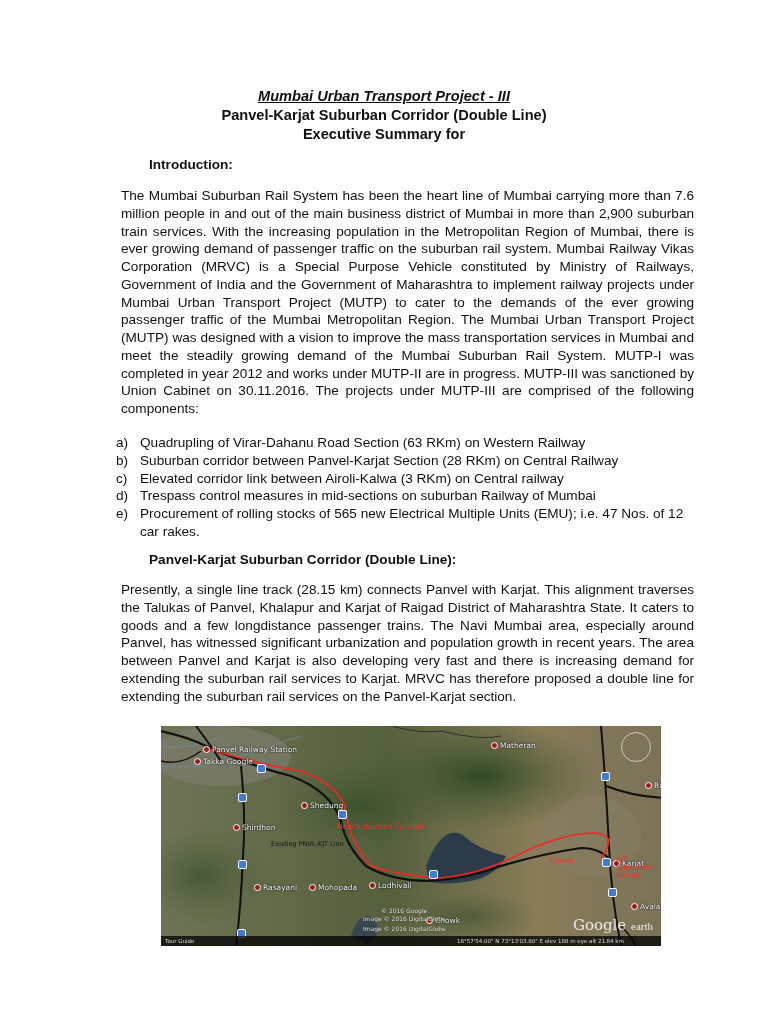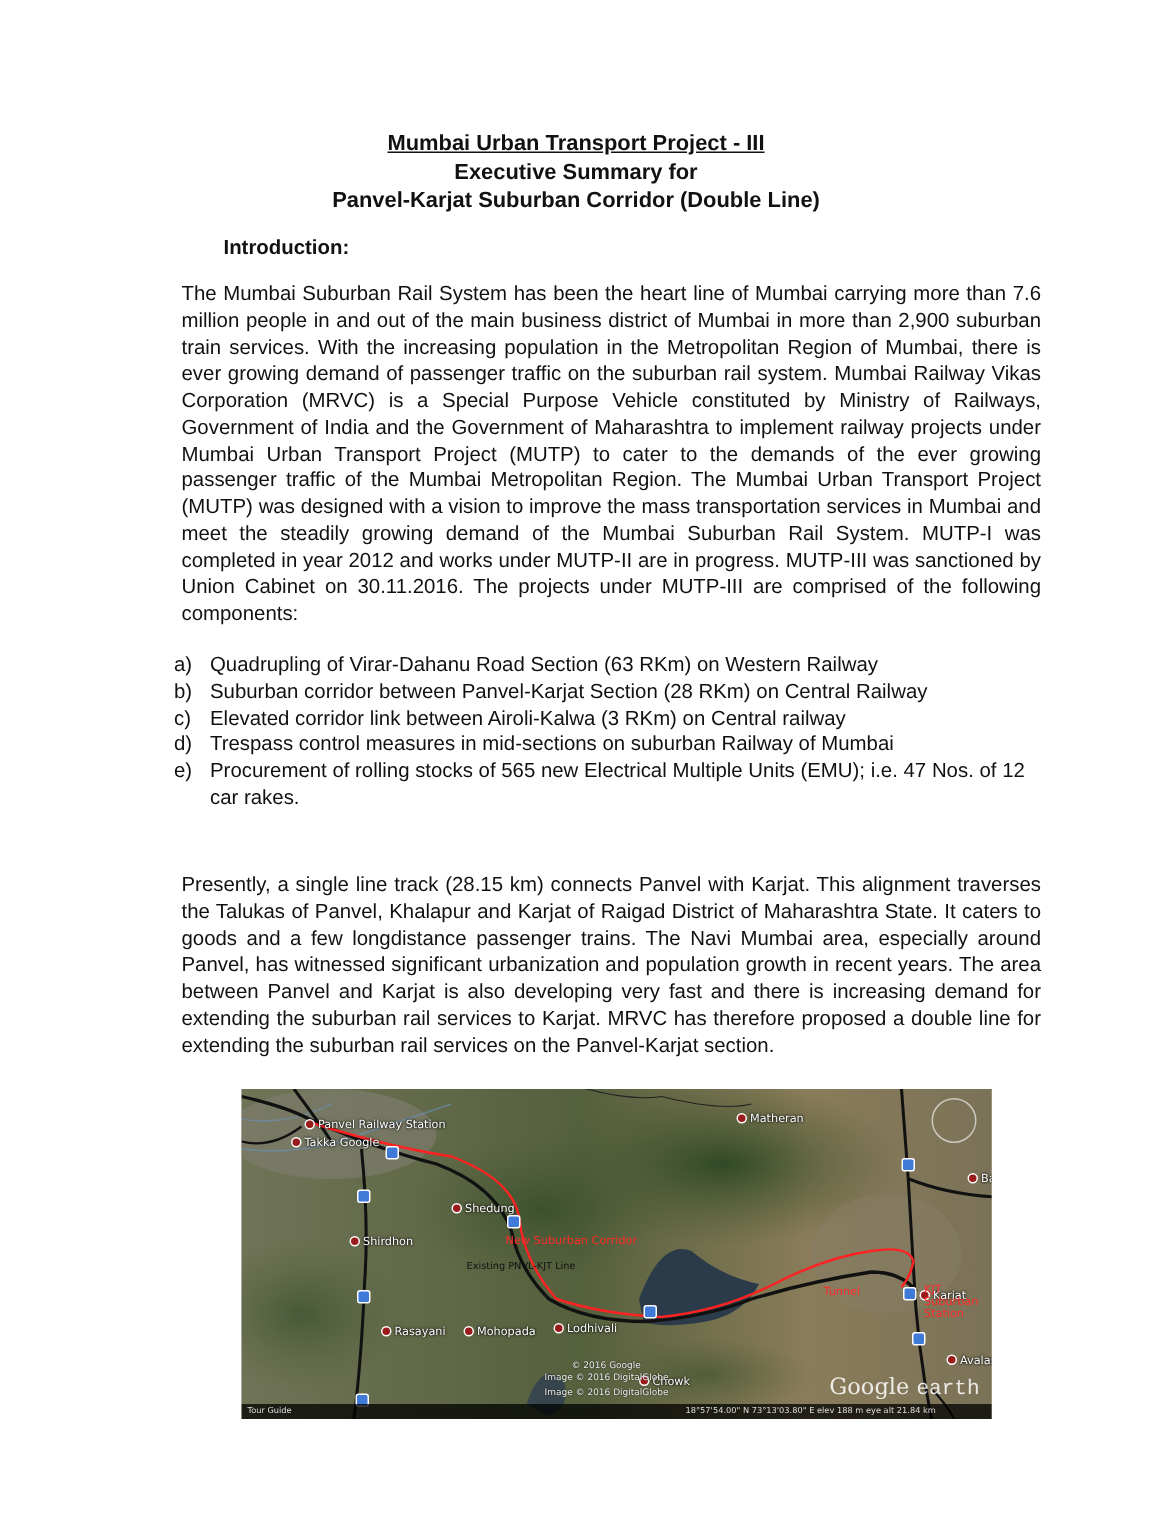--- a/index.html
+++ b/index.html
@@ -1,49 +1,49 @@
 <!DOCTYPE html>
 <html><head>
 <meta charset="utf-8">
 <style>
   html, body { margin: 0; padding: 0; background: #ffffff; }
   body { width: 768px; height: 1024px; position: relative; overflow: hidden; font-family: "Liberation Sans", sans-serif; color: #111; }
   .page { position: absolute; left: 0; top: 0; width: 768px; height: 1024px; background: #fff; }
   .title-block { position: absolute; top: 87px; left: 0; width: 768px; text-align: center; font-weight: bold; font-size: 14.6px; line-height: 19px; }
-  .title-block .t1 { text-decoration: underline; }
+  .title-block .t1 { text-decoration: underline; font-style: italic; }
   .heading { position: absolute; left: 121px; font-weight: bold; font-size: 13.6px; padding-left: 28px; }
   .para { position: absolute; left: 121px; width: 573px; font-size: 13.6px; line-height: 17.75px; text-align: justify; text-align-last: left; }
   .list { position: absolute; left: 116px; width: 578px; font-size: 13.6px; line-height: 17.75px; margin: 0; padding: 0; list-style: none; }
   .list li { display: flex; }
   .list .mk { width: 24px; flex: none; }
   .list .tx { flex: 1; }
   .map { position: absolute; left: 161px; top: 726px; width: 500px; height: 220px; overflow: hidden; background: #6d6c4e; }
   .map svg { display: block; }
   .lbl { position: absolute; font-size: 7.5px; color: #fff; text-shadow: 0 0 2px #000, 0 0 1px #000; white-space: nowrap; font-family: "DejaVu Sans", sans-serif; }
   .lbl-red { color: #ff2b2b; text-shadow: none; font-size: 7.5px; margin-top: 34px; }
-  .lbl-dark { color: #111; text-shadow: none; font-size: 6.5px; margin-left: 40px; }
+  .lbl-dark { color: #111; text-shadow: none; font-size: 6.5px; }
   .pin { display: inline-block; width: 5px; height: 5px; border-radius: 50%; background: #9a1b1b; border: 1px solid #fff; margin-right: 2px; vertical-align: middle; }
   .hwy { position: absolute; width: 7px; height: 7px; background: #3f7ad8; border: 1px solid #fff; border-radius: 2px; }
   .statusbar { position: absolute; left: 0; bottom: 0; width: 502px; height: 10px; background: rgba(0,0,0,0.75); color: #ddd; font-size: 5.5px; line-height: 10px; font-family: "DejaVu Sans", sans-serif; }
   .statusbar .tour { position: absolute; left: 4px; }
   .statusbar .coords { position: absolute; left: 296px; }
   .copyright { position: absolute; color: #eee; font-size: 6px; text-shadow: 0 0 1px #000; font-family: "DejaVu Sans", sans-serif; }
   .google-earth { position: absolute; right: 8px; bottom: 12px; color: rgba(255,255,255,0.85); font-size: 15px; font-family: "DejaVu Serif", serif; }
-  .google-earth small { font-size: 14px; font-family: Liberation Mono, monospace; }
+  .google-earth small { font-size: 11px; font-family: Liberation Serif, serif; }
   .compass { position: absolute; right: 10px; top: 6px; width: 28px; height: 28px; border: 1.5px solid rgba(255,255,255,0.6); border-radius: 50%; }
 </style>
 </head>
 <body>
 
 <div class="page">
 
   <div class="title-block">
     <div class="t1">Mumbai Urban Transport Project - III</div>
+    <div>Panvel-Karjat Suburban Corridor (Double Line)</div>
     <div>Executive Summary for</div>
-    <div>Panvel-Karjat Suburban Corridor (Double Line)</div>
   </div>
 
   <div class="heading" style="top:157px;">Introduction:</div>
 
   <div class="para" style="top:187px;">The Mumbai Suburban Rail System has been the heart line of Mumbai carrying more than 7.6 million people in and out of the main business district of Mumbai in more than 2,900 suburban train services. With the increasing population in the Metropolitan Region of Mumbai, there is ever growing demand of passenger traffic on the suburban rail system. Mumbai Railway Vikas Corporation (MRVC) is a Special Purpose Vehicle constituted by Ministry of Railways, Government of India and the Government of Maharashtra to implement railway projects under Mumbai Urban Transport Project (MUTP) to cater to the demands of the ever growing passenger traffic of the Mumbai Metropolitan Region. The Mumbai Urban Transport Project (MUTP) was designed with a vision to improve the mass transportation services in Mumbai and meet the steadily growing demand of the Mumbai Suburban Rail System. MUTP-I was completed in year 2012 and works under MUTP-II are in progress. MUTP-III was sanctioned by Union Cabinet on 30.11.2016. The projects under MUTP-III are comprised of the following components:</div>
 
   <ul class="list" style="top:434px;">
     <li>
         <span class="mk">a)</span>
         <span class="tx">Quadrupling of Virar-Dahanu Road Section (63 RKm) on Western Railway</span>
@@ -59,20 +59,21 @@
     <li>
         <span class="mk">d)</span>
         <span class="tx">Trespass control measures in mid-sections on suburban Railway of Mumbai</span>
       </li>
     <li>
         <span class="mk">e)</span>
         <span class="tx">Procurement of rolling stocks of 565 new Electrical Multiple Units (EMU); i.e. 47 Nos. of 12 car rakes.</span>
       </li>
   </ul>
 
+  <div class="heading" style="top:552px;">Panvel-Karjat Suburban Corridor (Double Line):</div>
 
   <div class="para" style="top:581px;">Presently, a single line track (28.15 km) connects Panvel with Karjat. This alignment traverses the Talukas of Panvel, Khalapur and Karjat of Raigad District of Maharashtra State. It caters to goods and a few longdistance passenger trains. The Navi Mumbai area, especially around Panvel, has witnessed significant urbanization and population growth in recent years. The area between Panvel and Karjat is also developing very fast and there is increasing demand for extending the suburban rail services to Karjat. MRVC has therefore proposed a double line for extending the suburban rail services on the Panvel-Karjat section.</div>
 
   <div class="map">
     <svg width="502" height="220" viewBox="0 0 502 220">
       <defs>
         <linearGradient id="terrain" x1="0" y1="0" x2="1" y2="0">
           <stop offset="0" stop-color="#6f7456"></stop>
           <stop offset="0.45" stop-color="#55603d"></stop>
           <stop offset="0.75" stop-color="#8a7c5a"></stop>

